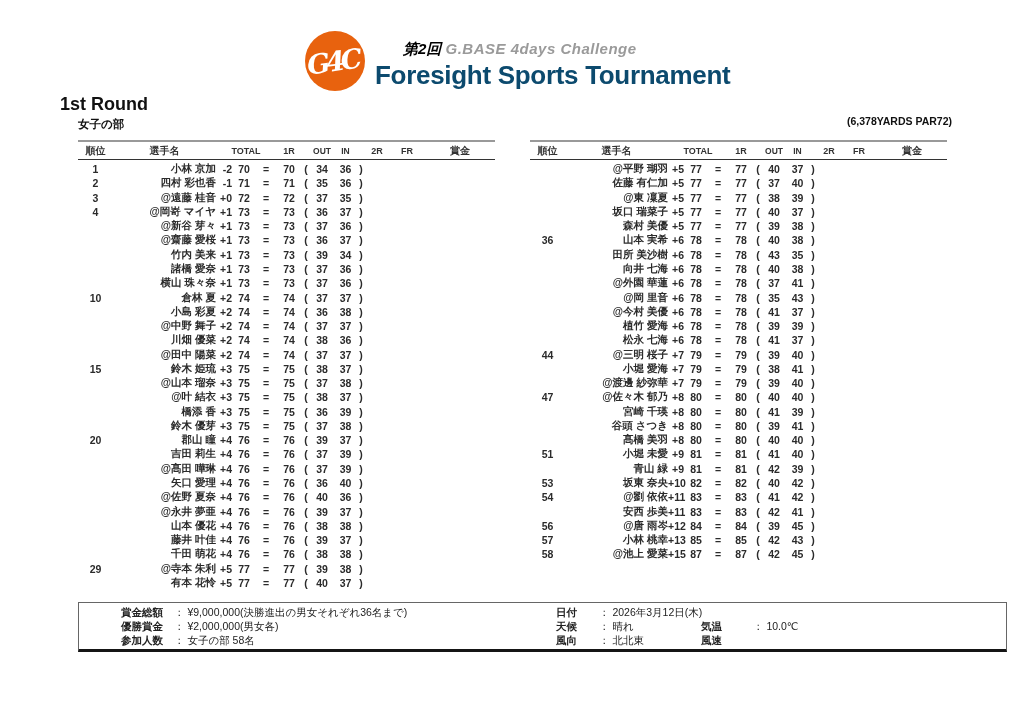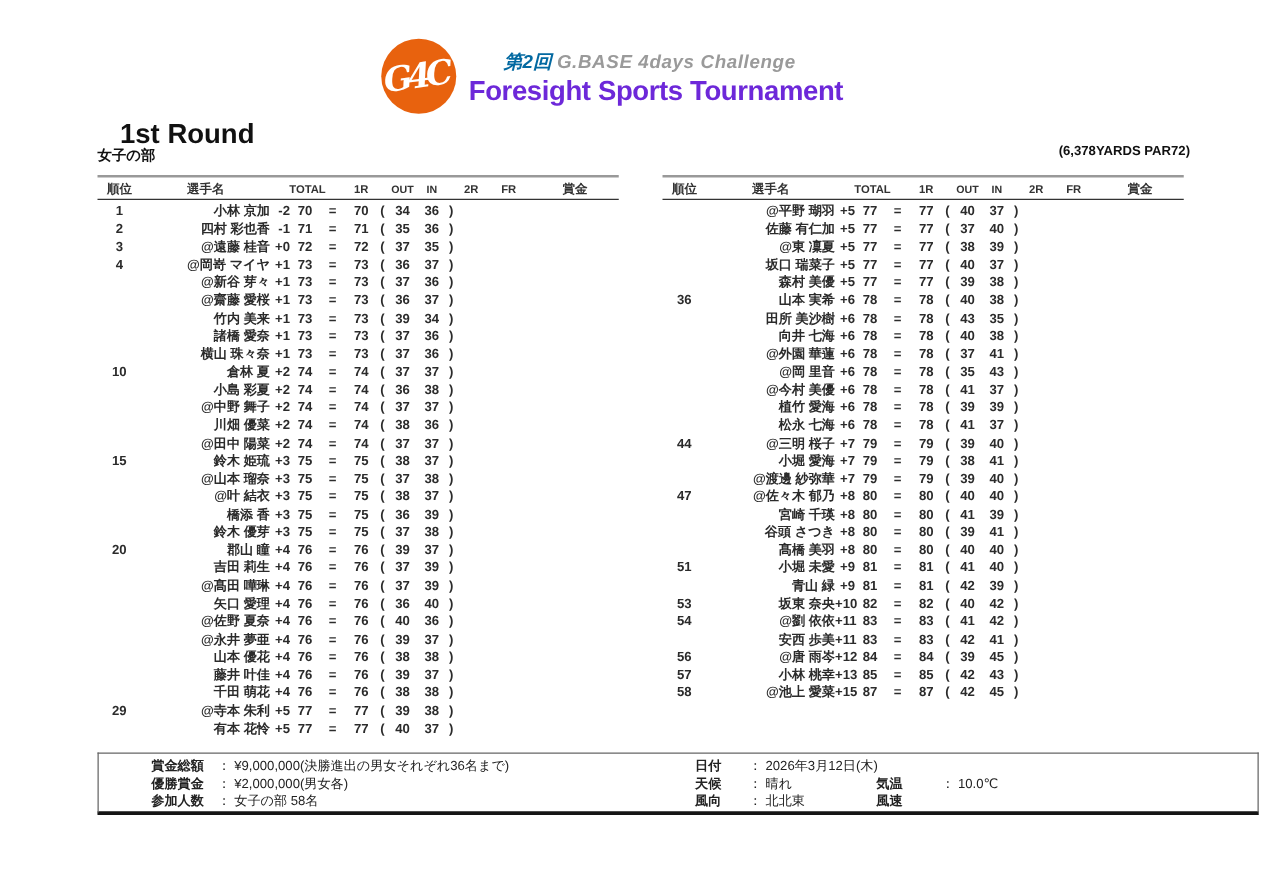--- a/index.html
+++ b/index.html
@@ -11,27 +11,27 @@
   .logo{
     position:absolute;left:305px;top:31px;width:60px;height:60px;border-radius:50%;
     display:flex;align-items:center;justify-content:center;
   }
   .logo-text{
     color:#fff;font-family:"DejaVu Serif","Liberation Serif",serif;
     font-style:italic;font-weight:bold;font-size:27px;letter-spacing:-4px;
     transform:rotate(-8deg);padding-right:4px;
   }
   .brand-line1{position:absolute;left:403px;top:40px;font-size:15px;font-weight:bold;white-space:nowrap;}
-  .brand-line1 .prefix{color:#0369a1;font-style:italic;}
+  .brand-line1 .prefix{color:#000000;font-style:italic;}
   .brand-line1 .main{color:#9a9a9a;font-style:italic;letter-spacing:.5px;}
   .brand-line2{
-    position:absolute;left:375px;top:60px;font-size:22px;font-weight:800;color:#6d28d9;
+    position:absolute;left:375px;top:60px;font-size:26px;font-weight:800;color:#0c4a6e;
     letter-spacing:-.3px;white-space:nowrap;
   }
-  .round-title{position:absolute;left:96px;top:94px;font-size:22px;font-weight:800;color:#111;}
+  .round-title{position:absolute;left:60px;top:94px;font-size:18px;font-weight:800;color:#111;}
   .division{position:absolute;left:78px;top:117px;font-size:11.5px;font-weight:bold;color:#111;}
   .venue{position:absolute;right:72px;top:97px;font-size:13.5px;font-weight:bold;color:#111;text-align:right;}
   .course-info{position:absolute;right:72px;top:115px;font-size:10.5px;font-weight:bold;color:#111;text-align:right;margin-left:18px;}
 
   
   .tbl{position:absolute;top:140px;width:417px;border-top:2.5px solid #999;}
   .tbl-left{left:78px;}
   .tbl-right{left:530px;}
   .thead{
     display:grid;height:17px;align-items:center;border-bottom:1.5px solid #333;

